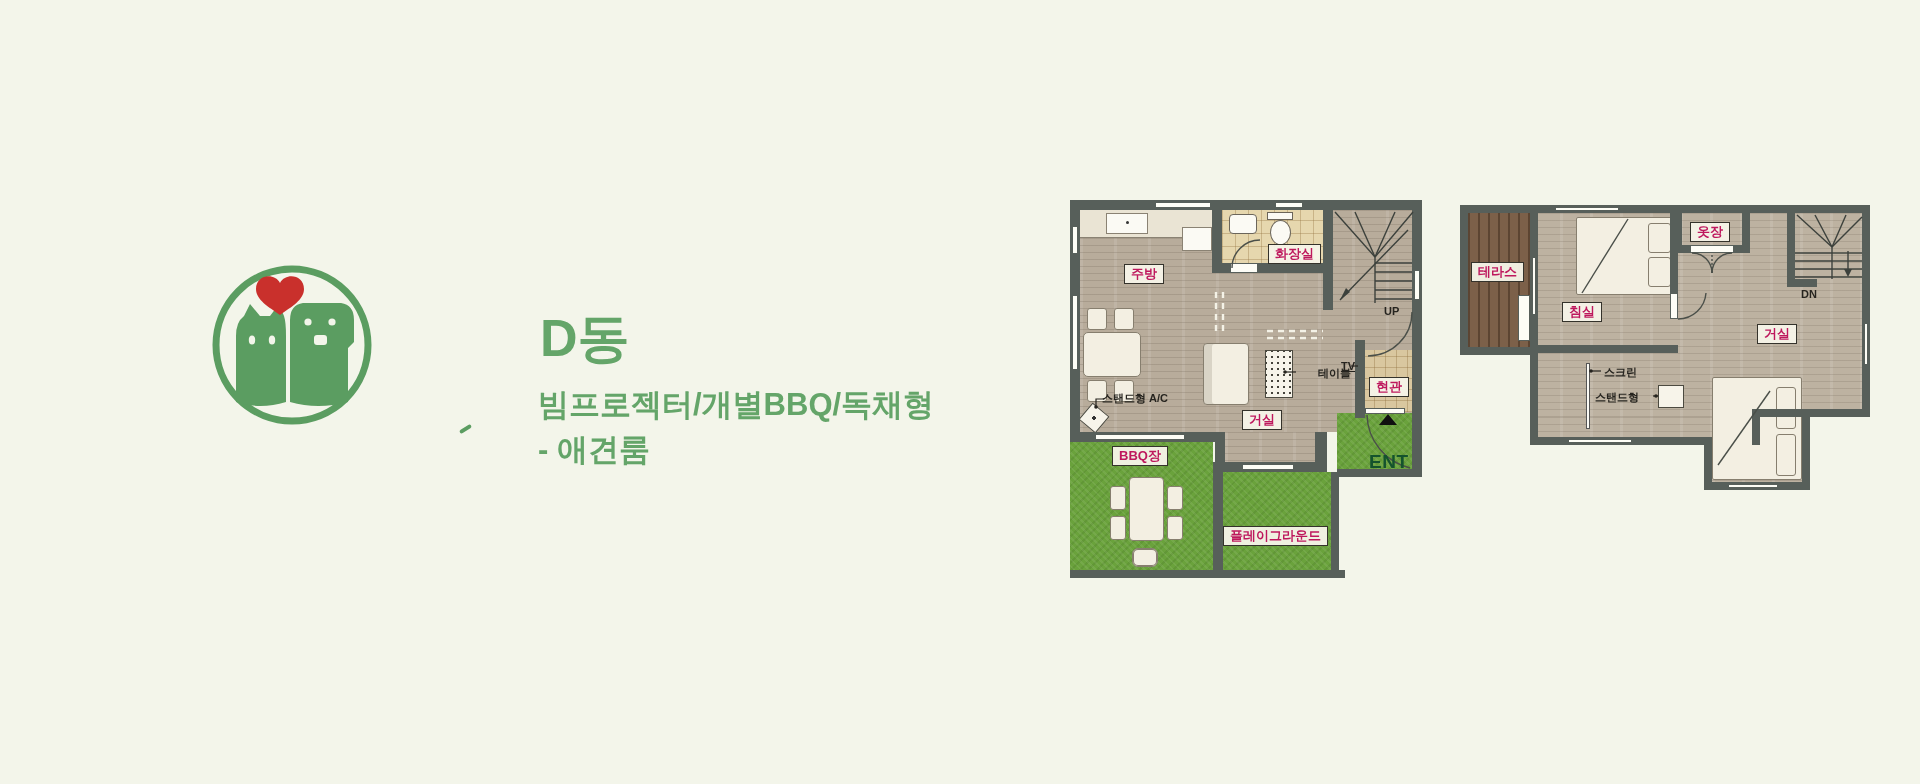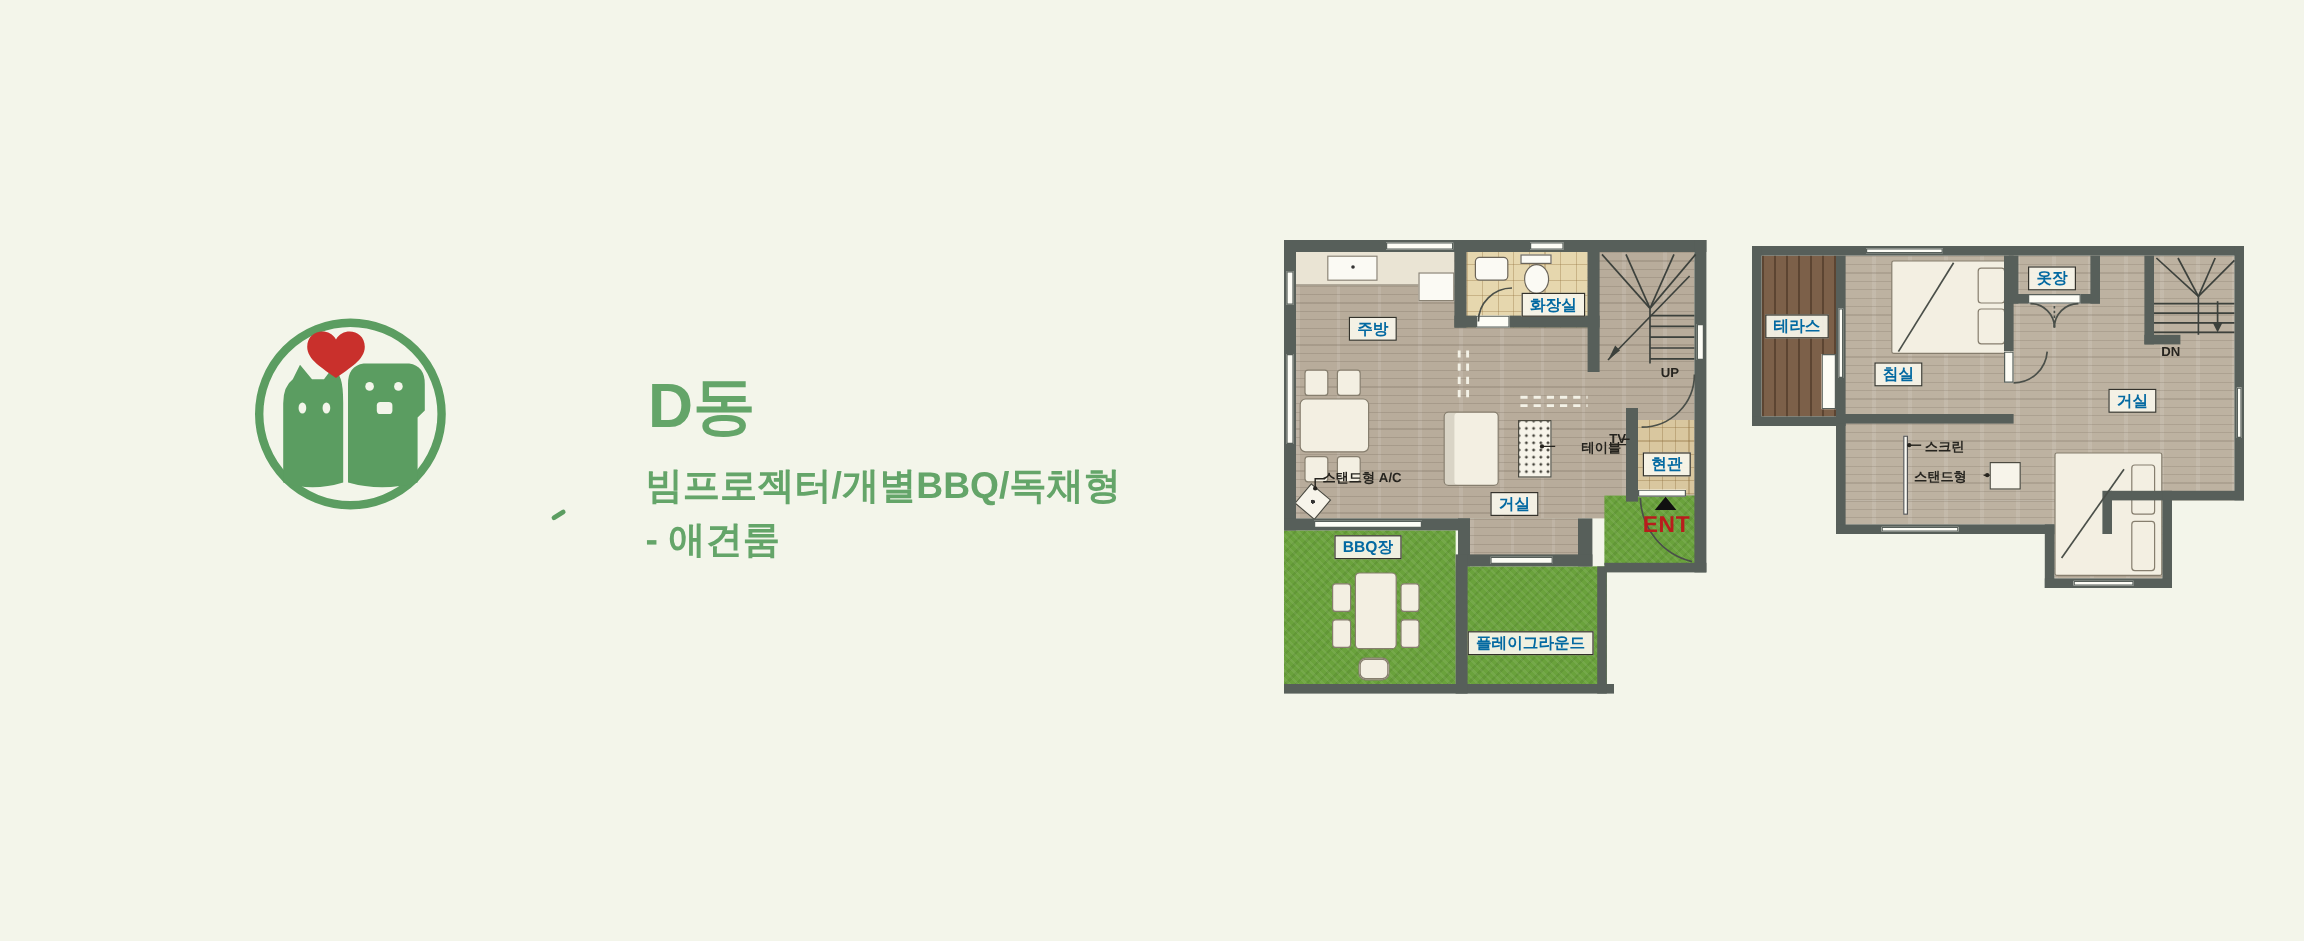--- a/index.html
+++ b/index.html
@@ -38,24 +38,24 @@
     background-image:repeating-linear-gradient(45deg,rgba(255,255,255,.07) 0 2px,transparent 2px 5px),
                      repeating-linear-gradient(-45deg,rgba(25,55,8,.10) 0 2px,transparent 2px 6px);}
   .deck{background-color:#7c6049;
     background-image:repeating-linear-gradient(90deg,rgba(40,24,12,.38) 0 2px,transparent 2px 10px);}
   .wall{background:#575f5a;}
   .win{background:#fdfdf6;box-shadow:inset 0 0 0 1px #575f5a;}
   .furn{background:#f3efe2;border:1.5px solid #867e6e;border-radius:3px;box-sizing:border-box;}
   .dots{background-color:#f7f4ea;border:1.5px solid #4c4a40;box-sizing:border-box;
     background-image:radial-gradient(circle,#44423a 1.1px,transparent 1.25px);
     background-size:6px 6px;background-position:3px 3px;}
-  .lbl{background:rgba(247,244,233,.95);border:1.5px solid #34322b;color:#0369a1;
+  .lbl{background:rgba(247,244,233,.95);border:1.5px solid #34322b;color:#be185d;
        font-size:13px;font-weight:700;line-height:1.25;padding:1px 6px;white-space:nowrap;box-sizing:border-box;}
   .tag{color:#26241f;font-size:11px;font-weight:700;white-space:nowrap;}
-  .ent-txt{color:#b91c1c;font-size:19px;font-weight:700;letter-spacing:.5px;}
+  .ent-txt{color:#14532d;font-size:19px;font-weight:700;letter-spacing:.5px;margin-top:24px;}
   .tri{width:0;height:0;border-left:9px solid transparent;border-right:9px solid transparent;
        border-bottom:11px solid #101010;}
   .acunit{width:22px;height:22px;background:#f7f4ea;border:1.5px solid #4c4a40;
           transform:rotate(40deg);box-sizing:border-box;
           background-image:radial-gradient(circle,#333 1.6px,transparent 1.8px);
           background-position:center;background-repeat:no-repeat;}
   svg.ovl{position:absolute;left:0;top:0;pointer-events:none;}
 </style>
 </head>
 <body>

